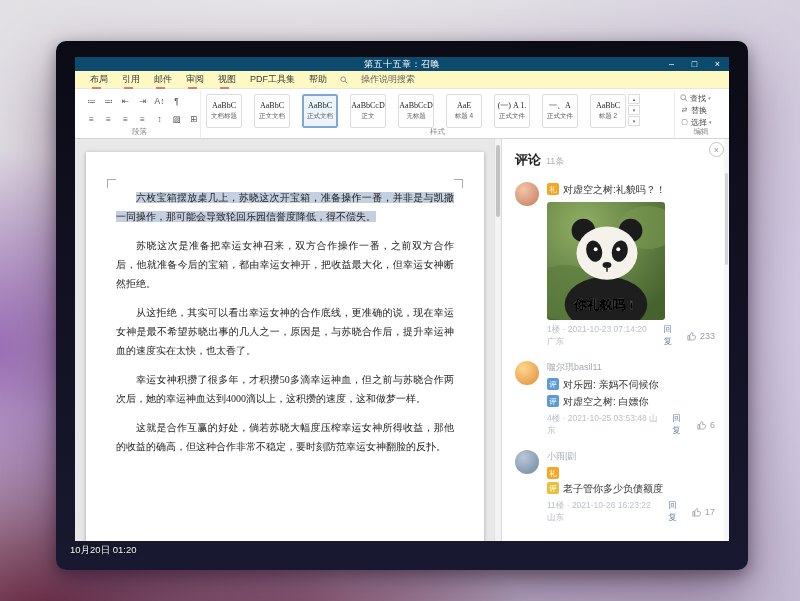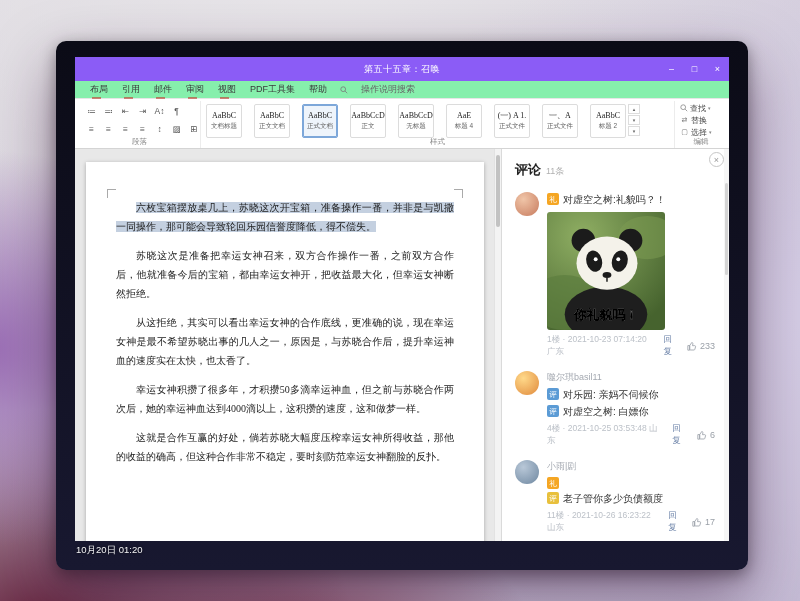--- a/index.html
+++ b/index.html
@@ -14,31 +14,31 @@
       radial-gradient(ellipse 900px 600px at 40% -10%, #e9e7ea 0%, rgba(233,231,234,0) 70%),
       linear-gradient(150deg, #dedae0 0%, #cfc8d8 45%, #bfb5cf 100%);
   }
   .screen { position: absolute; left: 56px; top: 41px; width: 692px; height: 529px;
     border-radius: 10px; background: linear-gradient(#0b0b16, #181830);
     box-shadow: 0 26px 60px rgba(55,20,55,.5), 0 5px 16px rgba(0,0,0,.4); }
   .app { position: absolute; left: 19px; top: 16px; width: 654px; height: 484px;
     background: #fff; display: flex; flex-direction: column; overflow: hidden; }
 
   
-  .titlebar { height: 24px; background: #8b5cf6; position: relative; display: flex;
+  .titlebar { height: 14px; background: #0c4a6e; position: relative; display: flex;
     align-items: center; flex: 0 0 auto; }
   .title { position: absolute; left: 0; right: 0; text-align: center; color: #fff;
     font-size: 9px; letter-spacing: .5px; }
   .win-controls { margin-left: auto; display: flex; height: 100%; position: relative; }
   .win-btn { width: 23px; color: #fff; font-size: 9px; display: flex; align-items: center;
     justify-content: center; cursor: default; }
 
   
   .tabs { height: 18px; display: flex; align-items: center; padding-left: 8px;
-    border-bottom: 1px solid #e6e6e6; background: #86efac; flex: 0 0 auto; }
+    border-bottom: 1px solid #e6e6e6; background: #fef9c3; flex: 0 0 auto; }
   .tab { font-size: 9px; color: #3a3a3a; padding: 2px 7px 3px 7px; position: relative; }
   .tab.mark::after { content: ""; position: absolute; left: 9px; bottom: 0; width: 9px;
     height: 2px; background: #c0392b; opacity: .6; }
   .tab-search { display: flex; align-items: center; gap: 13px; color: #666; font-size: 9px;
     margin-left: 6px; }
 
   
   .ribbon { height: 50px; display: flex; background: #fff; border-bottom: 1px solid #d4d4d4;
     flex: 0 0 auto; padding: 2px 2px 0 4px; }
   .rgroup { position: relative; padding: 1px 5px 11px 5px; border-right: 1px solid #ececec; }
@@ -122,21 +122,21 @@
   .panda { width: 118px; height: 118px; border-radius: 3px; margin: 5px 0 3px 0; display: block; }
   .c-meta { display: flex; align-items: center; font-size: 8.5px; color: #bcc1c8;
     margin-top: 4px; gap: 8px; }
   .c-reply { color: #6b82a8; }
   .c-like { margin-left: auto; display: flex; align-items: center; gap: 3px; color: #9aa0a8;
     font-size: 9px; }
   .cm-sb { position: absolute; right: 0; top: 0; bottom: 0; width: 5px; background: #f6f6f6; }
   .cm-sb .thumb { position: absolute; top: 34px; left: 1px; width: 3px; height: 92px;
     background: #d4d4d4; border-radius: 2px; }
 
-  .photo-time { position: absolute; left: 20px; top: 503px; color: #fff; font-size: 9.5px;
+  .photo-time { position: absolute; left: 14px; top: 503px; color: #fff; font-size: 9.5px;
     text-shadow: 0 0 3px rgba(0,0,0,.7); opacity: .95; }
 </style>
 </head>
 <body>
 
 <div class="bg">
   <div class="screen">
     <div class="app">
 
       <div class="titlebar">

